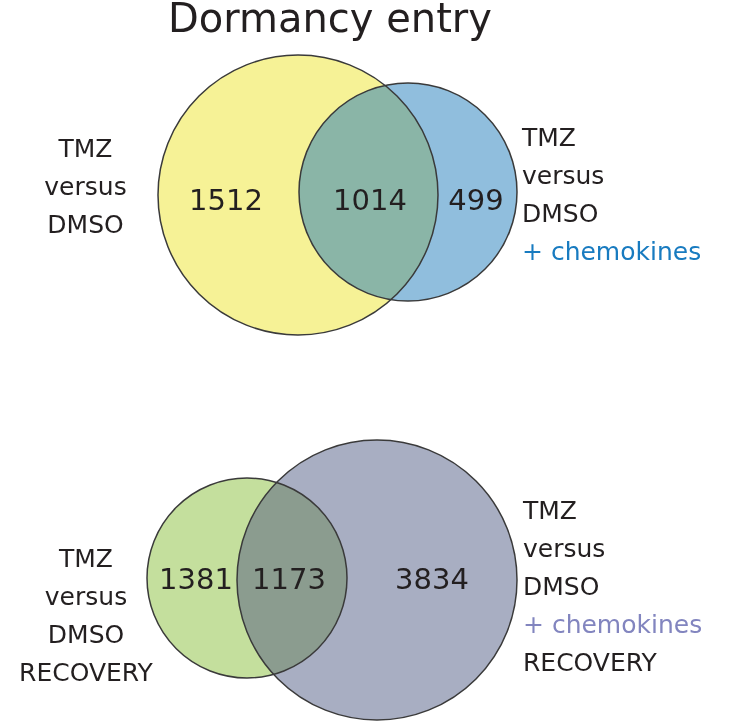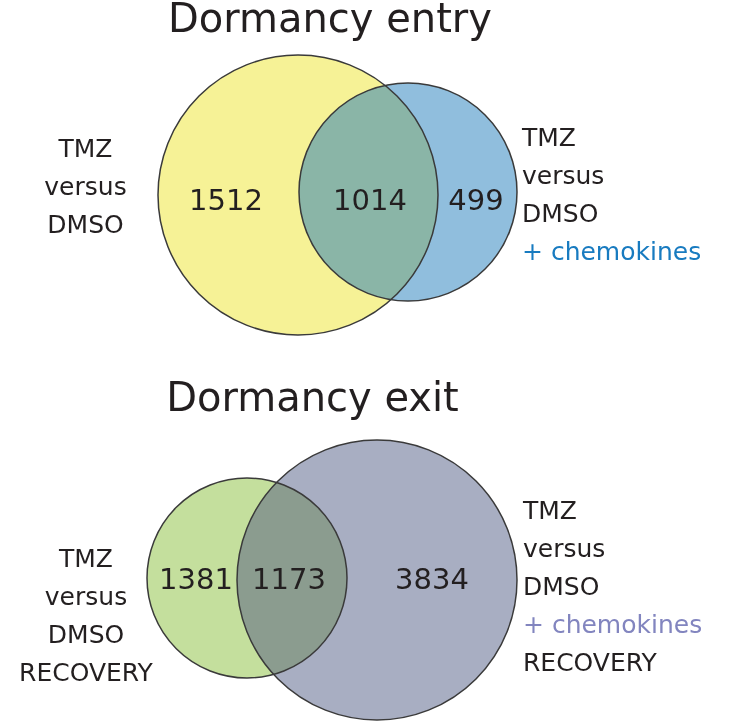--- a/index.html
+++ b/index.html
@@ -84,21 +84,20 @@
     <circle cx="377" cy="580" r="140" fill="#a8aec2"></circle>
     <circle cx="377" cy="580" r="140" clip-path="url(#clip-exit-left)" fill="#8b9c8f"></circle>
     <circle class="outline" cx="247" cy="578" r="100"></circle>
     <circle class="outline" cx="377" cy="580" r="140"></circle>
     <text class="num" x="196" y="589">1381</text>
     <text class="num" x="289" y="589">1173</text>
     <text class="num" x="432" y="589">3834</text>
   </svg>
 
   <div id="title-entry" class="panel-title">Dormancy entry</div>
-  <div id="title-exit" class="panel-title">Dormancy exit</div>
 
   <div id="label-entry-left" class="vlabel centered">
     <div>TMZ</div>
     <div class="italic">versus</div>
     <div>DMSO</div>
   </div>
   <div id="label-entry-right" class="vlabel">
     <div>TMZ</div>
     <div class="italic">versus</div>
     <div>DMSO</div>

